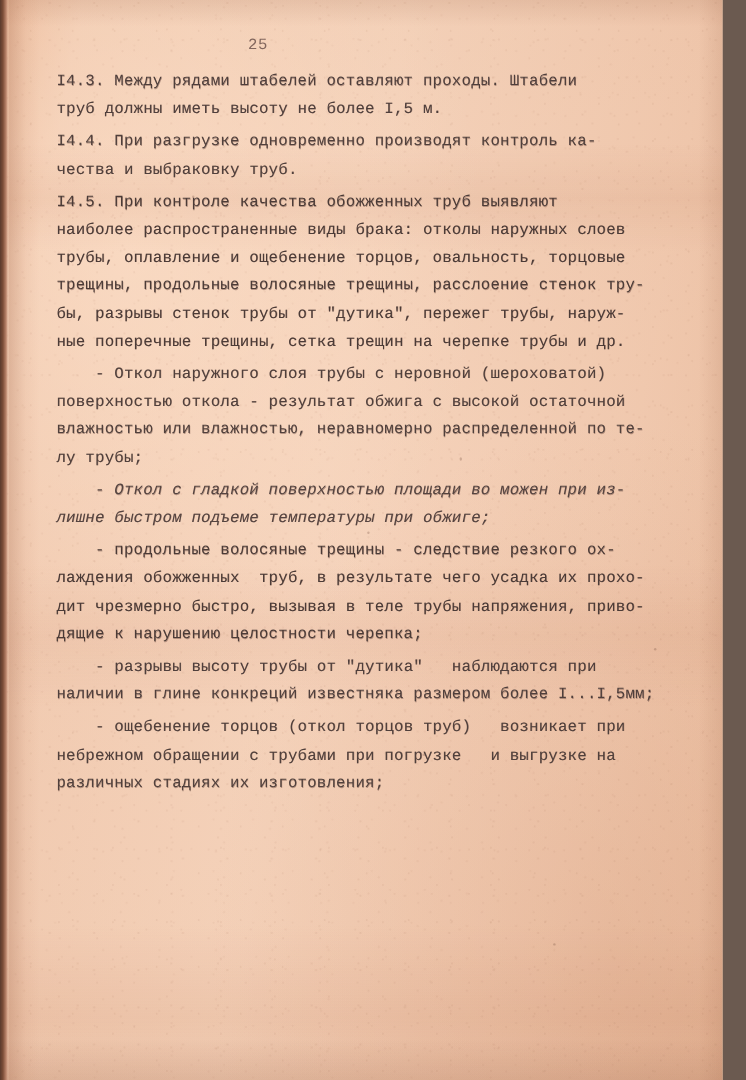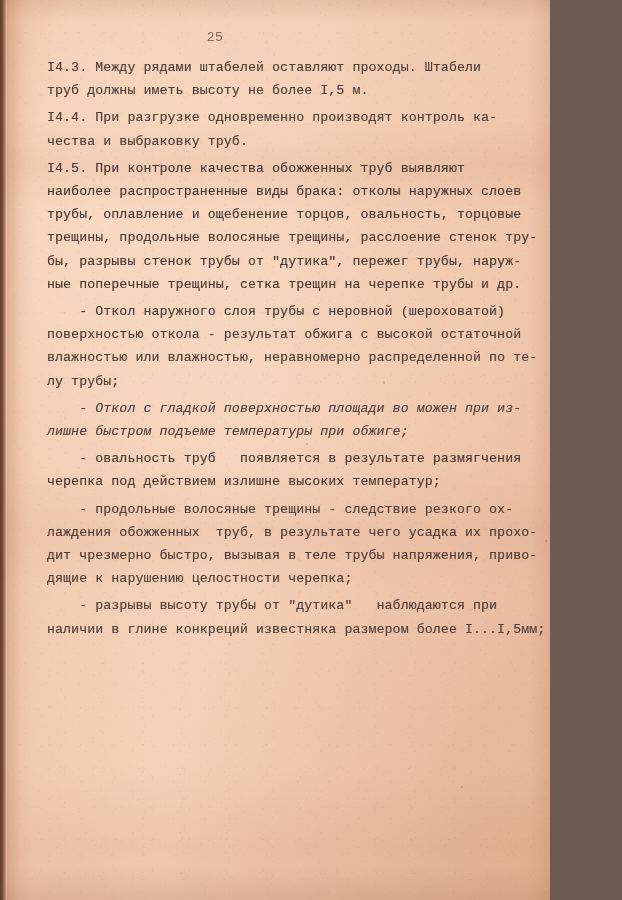--- a/index.html
+++ b/index.html
@@ -4,21 +4,21 @@
 <title>Scanned page 25</title>
 <style>
   html, body {
     margin: 0;
     padding: 0;
     background: #6b5a50;
   }
 
   .page {
     position: relative;
-    width: 550px;
+    width: 602px;
     height: 900px;
     overflow: hidden;
     background-color: #f2cdb3;
     background-image:
       radial-gradient(ellipse 70% 60% at 18% 22%, rgba(255,228,206,0.55), rgba(255,228,206,0) 70%),
       radial-gradient(ellipse 80% 70% at 85% 88%, rgba(214,158,126,0.30), rgba(214,158,126,0) 70%),
       radial-gradient(ellipse 90% 90% at 50% 50%, rgba(246,209,186,0.45), rgba(222,166,134,0.18) 100%),
       linear-gradient(100deg, #e9b593 0%, #f2cdb3 9%, #f5d5bd 45%, #f0c9ae 78%, #e8bb9c 100%);
     font-family: "Liberation Mono", "DejaVu Sans Mono", monospace;
     color: #4a3b39;
@@ -188,28 +188,29 @@
 трубы, оплавление и ощебенение торцов, овальность, торцовые
 трещины, продольные волосяные трещины, расслоение стенок тру-
 бы, разрывы стенок трубы от "дутика", пережег трубы, наруж-
 ные поперечные трещины, сетка трещин на черепке трубы и др.</p>
       <p class="para">    - Откол наружного слоя трубы с неровной (шероховатой)
 поверхностью откола - результат обжига с высокой остаточной
 влажностью или влажностью, неравномерно распределенной по те-
 лу трубы;</p>
       <p class="para">    - Откол с гладкой поверхностью площади во можен при из-
 лишне быстром подъеме температуры при обжиге;</p>
-      <p class="para">    - овальность труб   появляется в результате размягчения
-черепка под действием излишне высоких температур;</p>
       <p class="para">    - продольные волосяные трещины - следствие резкого ох-
 лаждения обожженных  труб, в результате чего усадка их прохо-
 дит чрезмерно быстро, вызывая в теле трубы напряжения, приво-
 дящие к нарушению целостности черепка;</p>
       <p class="para">    - разрывы высоту трубы от "дутика"   наблюдаются при
 наличии в глине конкреций известняка размером более I...I,5мм;</p>
+      <p class="para">    - ощебенение торцов (откол торцов труб)   возникает при
+небрежном обращении с трубами при погрузке   и выгрузке на
+различных стадиях их изготовления;</p>
     </div>
 
   </div>
 
   <div class="top-edge-shadow"></div>
   <div class="right-edge-shadow"></div>
   <div class="bottom-edge-shadow"></div>
   <div class="left-edge-soft"></div>
   <div class="left-edge-shadow"></div>
 

